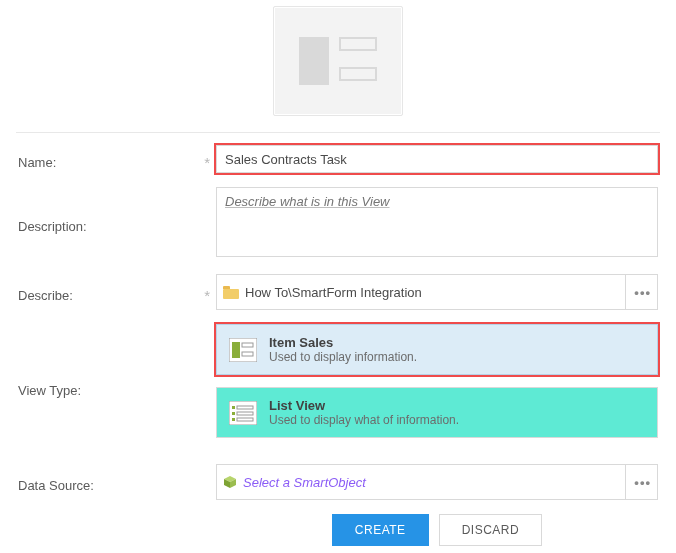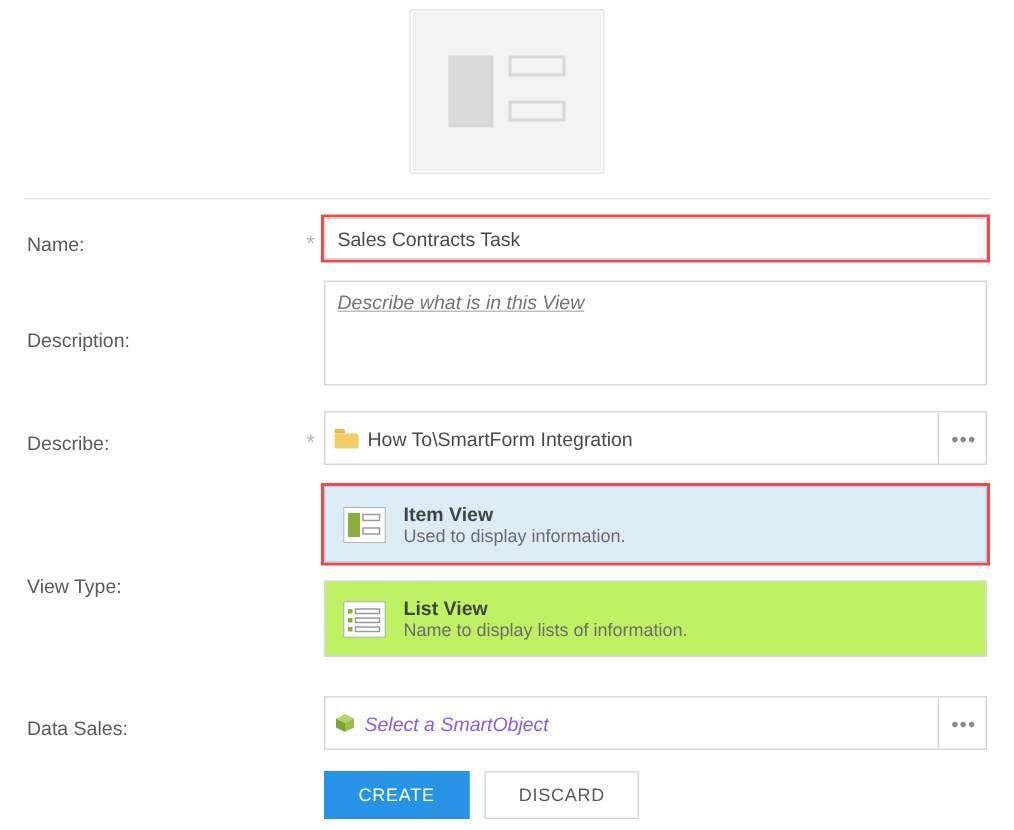--- a/index.html
+++ b/index.html
@@ -145,21 +145,21 @@
       position: relative;
     }
     .icon-cube svg { display:block; }
     .view-option {
       width: 100%;
       border: 1px solid #d9d9d9;
       padding: 10px 12px;
       display: flex;
       align-items: center;
       gap: 12px;
-      background: #bef264;
+      background: #5eead4;
       cursor: pointer;
       margin-bottom: 12px;
     }
     .view-option.selected {
       background: #dcecf7;
       border-color: #b6d3e8;
     }
     .option-red-outline {
       box-shadow: 0 0 0 2px #ef4b4b;
     }
@@ -168,20 +168,21 @@
       flex-shrink: 0;
     }
     .option-text { display:flex; flex-direction:column; }
     .option-title { font-weight: bold; color: #424242; font-size: 13px; }
     .option-sub { color: #6c6c6c; font-size: 12px; }
     .buttons {
       display: flex;
       gap: 10px;
       padding-left: 198px;
       margin-top: 6px;
+      justify-content: center;
     }
     .btn {
       height: 32px;
       padding: 0 22px;
       border: 1px solid #d9d9d9;
       background: #fff;
       color: #5a5a5a;
       font-size: 12px;
       letter-spacing: 0.5px;
       cursor: pointer;
@@ -246,47 +247,47 @@
       <div class="view-option selected option-red-outline">
         <span class="option-icon">
           <svg width="28" height="24" viewBox="0 0 28 24">
             <rect x="0" y="0" width="28" height="24" fill="#fff" stroke="#9a9a9a"></rect>
             <rect x="3" y="4" width="8" height="16" fill="#8aae3a"></rect>
             <rect x="13" y="5" width="11" height="4" fill="none" stroke="#9a9a9a"></rect>
             <rect x="13" y="14" width="11" height="4" fill="none" stroke="#9a9a9a"></rect>
           </svg>
         </span>
         <span class="option-text">
-          <span class="option-title">Item View</span>
+          <span class="option-title">Item Sales</span>
           <span class="option-sub">Used to display information.</span>
         </span>
       </div>
 
       <div class="view-option">
         <span class="option-icon">
           <svg width="28" height="24" viewBox="0 0 28 24">
             <rect x="0" y="0" width="28" height="24" fill="#fff" stroke="#9a9a9a"></rect>
             <rect x="3" y="5" width="3" height="3" fill="#8aae3a"></rect>
             <rect x="8" y="5" width="16" height="3" fill="none" stroke="#9a9a9a"></rect>
             <rect x="3" y="11" width="3" height="3" fill="#8aae3a"></rect>
             <rect x="8" y="11" width="16" height="3" fill="none" stroke="#9a9a9a"></rect>
             <rect x="3" y="17" width="3" height="3" fill="#8aae3a"></rect>
             <rect x="8" y="17" width="16" height="3" fill="none" stroke="#9a9a9a"></rect>
           </svg>
         </span>
         <span class="option-text">
           <span class="option-title">List View</span>
-          <span class="option-sub">Name to display lists of information.</span>
-        </span>
-      </div>
-    </div>
-  </div>
-
-  <div class="row">
-    <div class="label">Data Sales:</div>
+          <span class="option-sub">Used to display what of information.</span>
+        </span>
+      </div>
+    </div>
+  </div>
+
+  <div class="row">
+    <div class="label">Data Source:</div>
     <div class="required-spacer"></div>
     <div class="field">
       <div class="picker">
         <span class="icon-cube">
           <svg width="14" height="14" viewBox="0 0 14 14">
             <polygon points="7,1 13,4 7,7 1,4" fill="#b7d46c"></polygon>
             <polygon points="1,4 7,7 7,13 1,10" fill="#7ea334"></polygon>
             <polygon points="13,4 7,7 7,13 13,10" fill="#9bbd4f"></polygon>
           </svg>
         </span>

